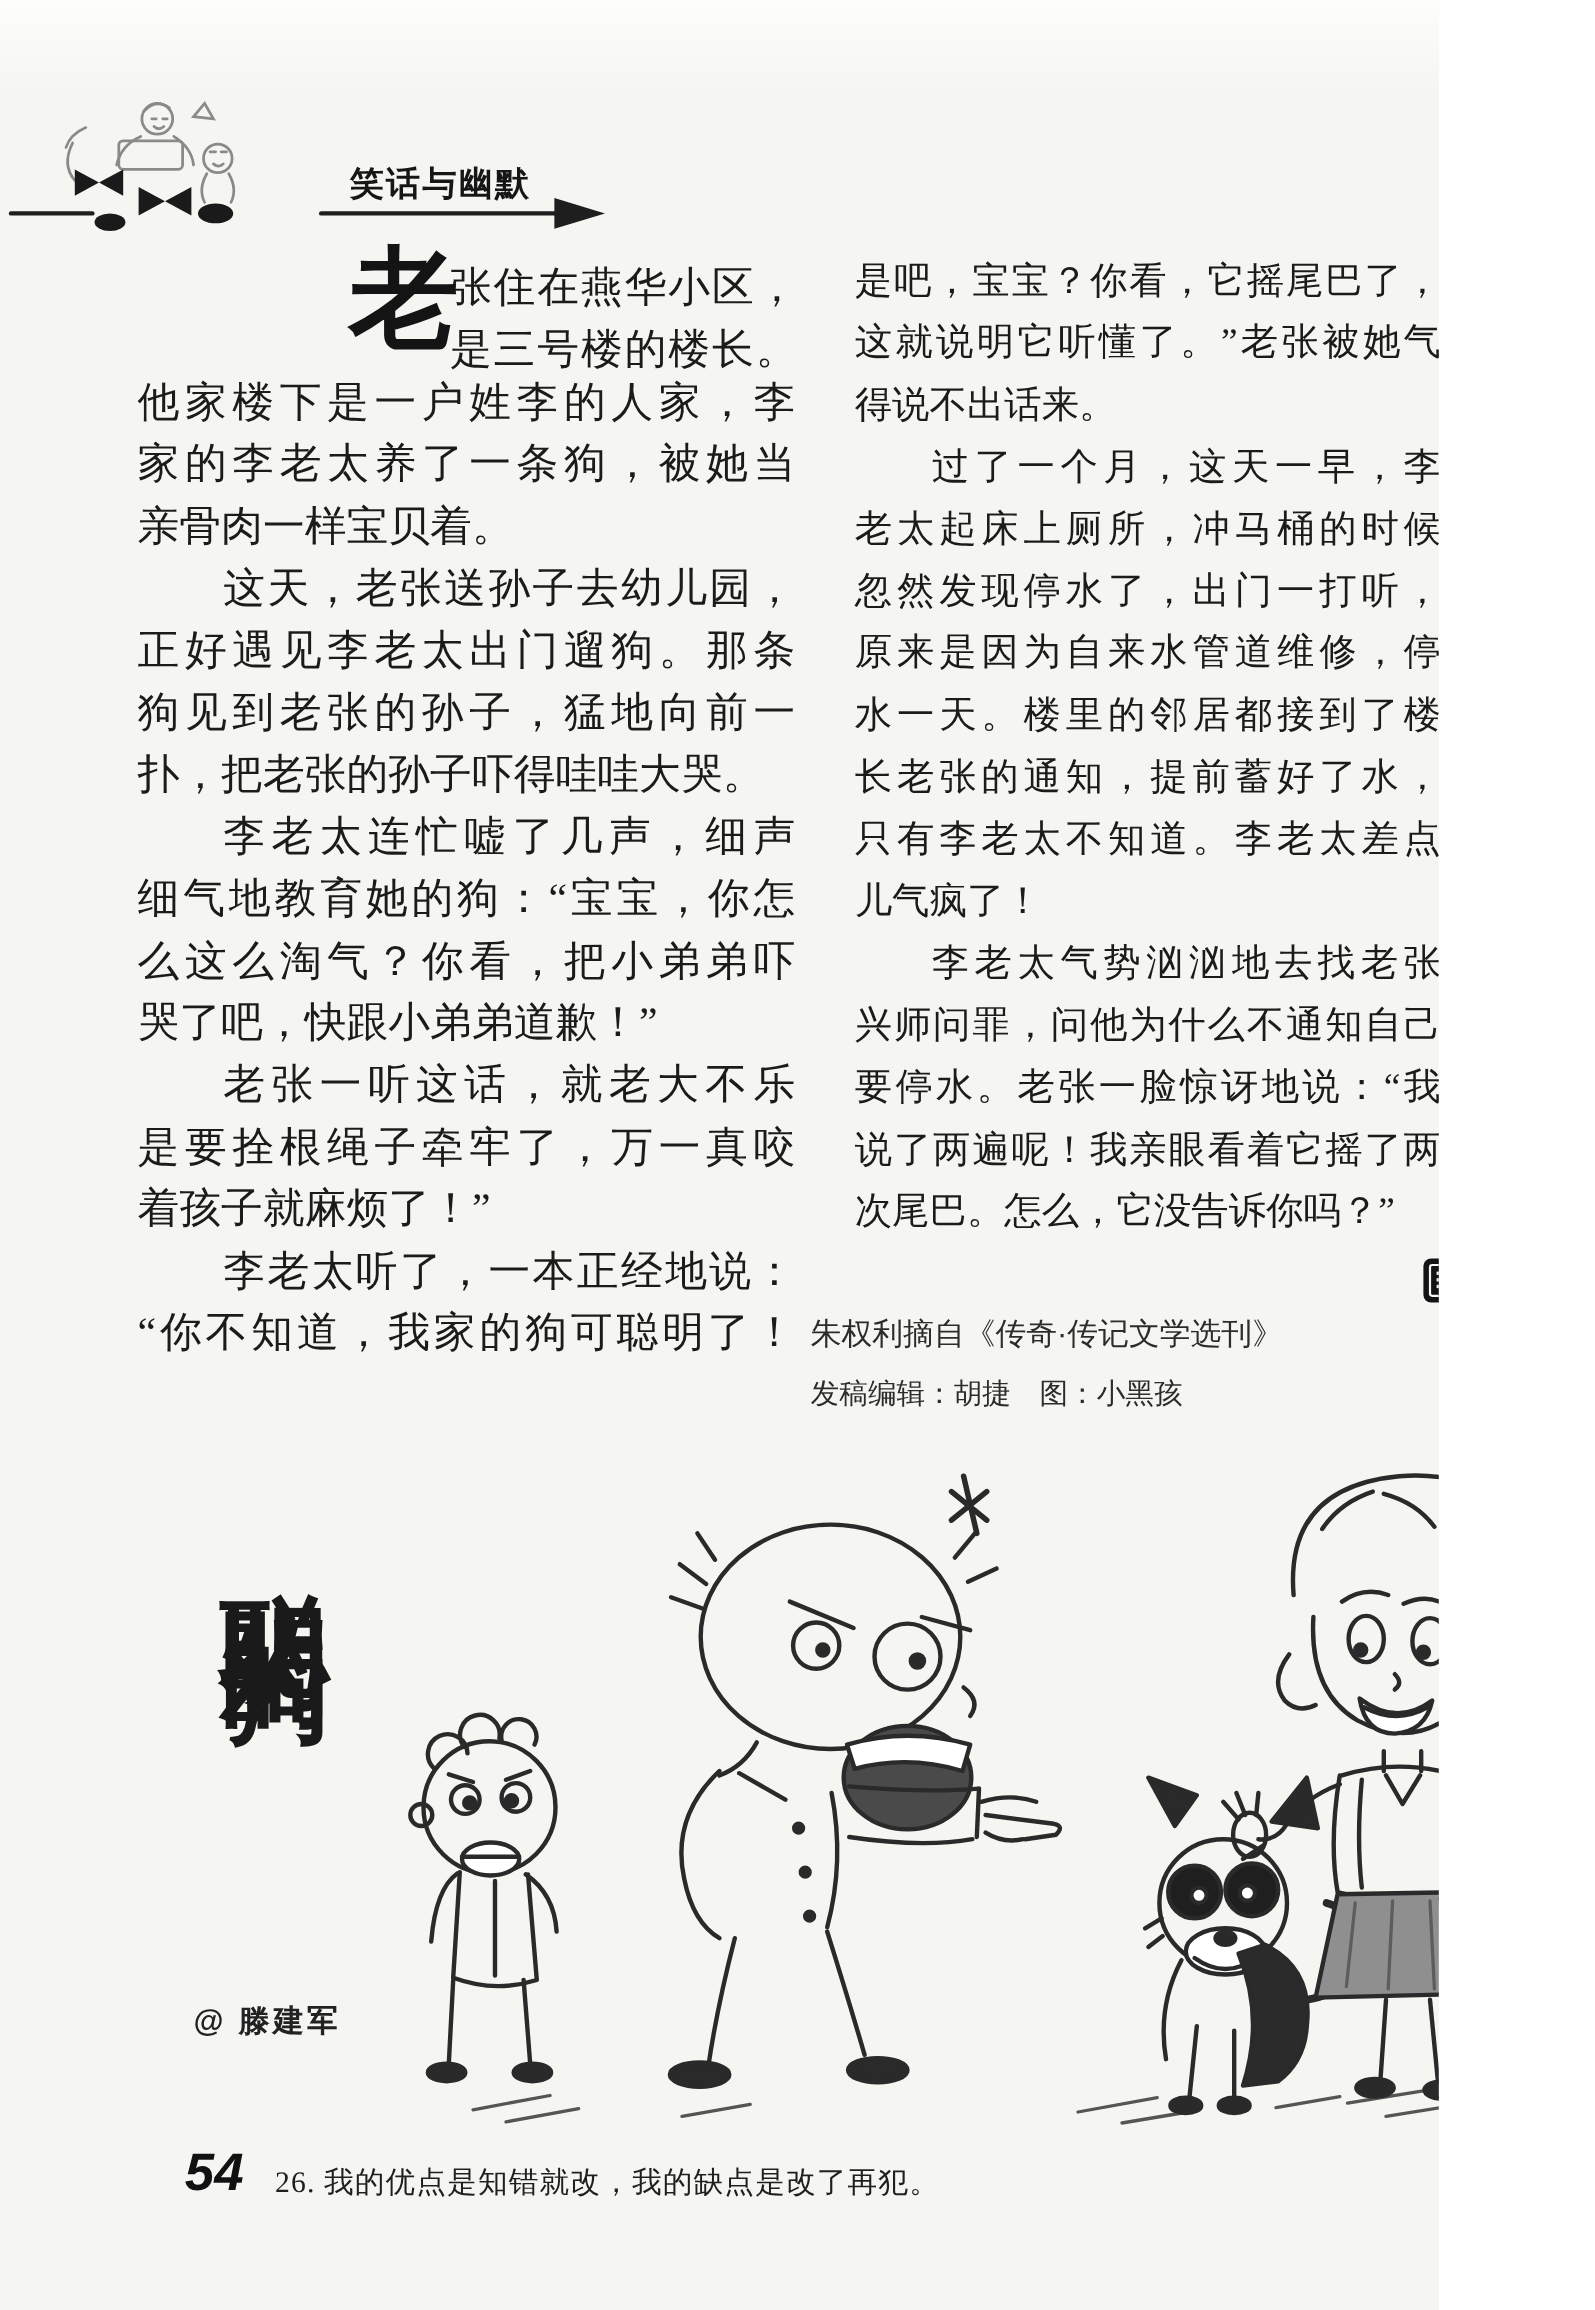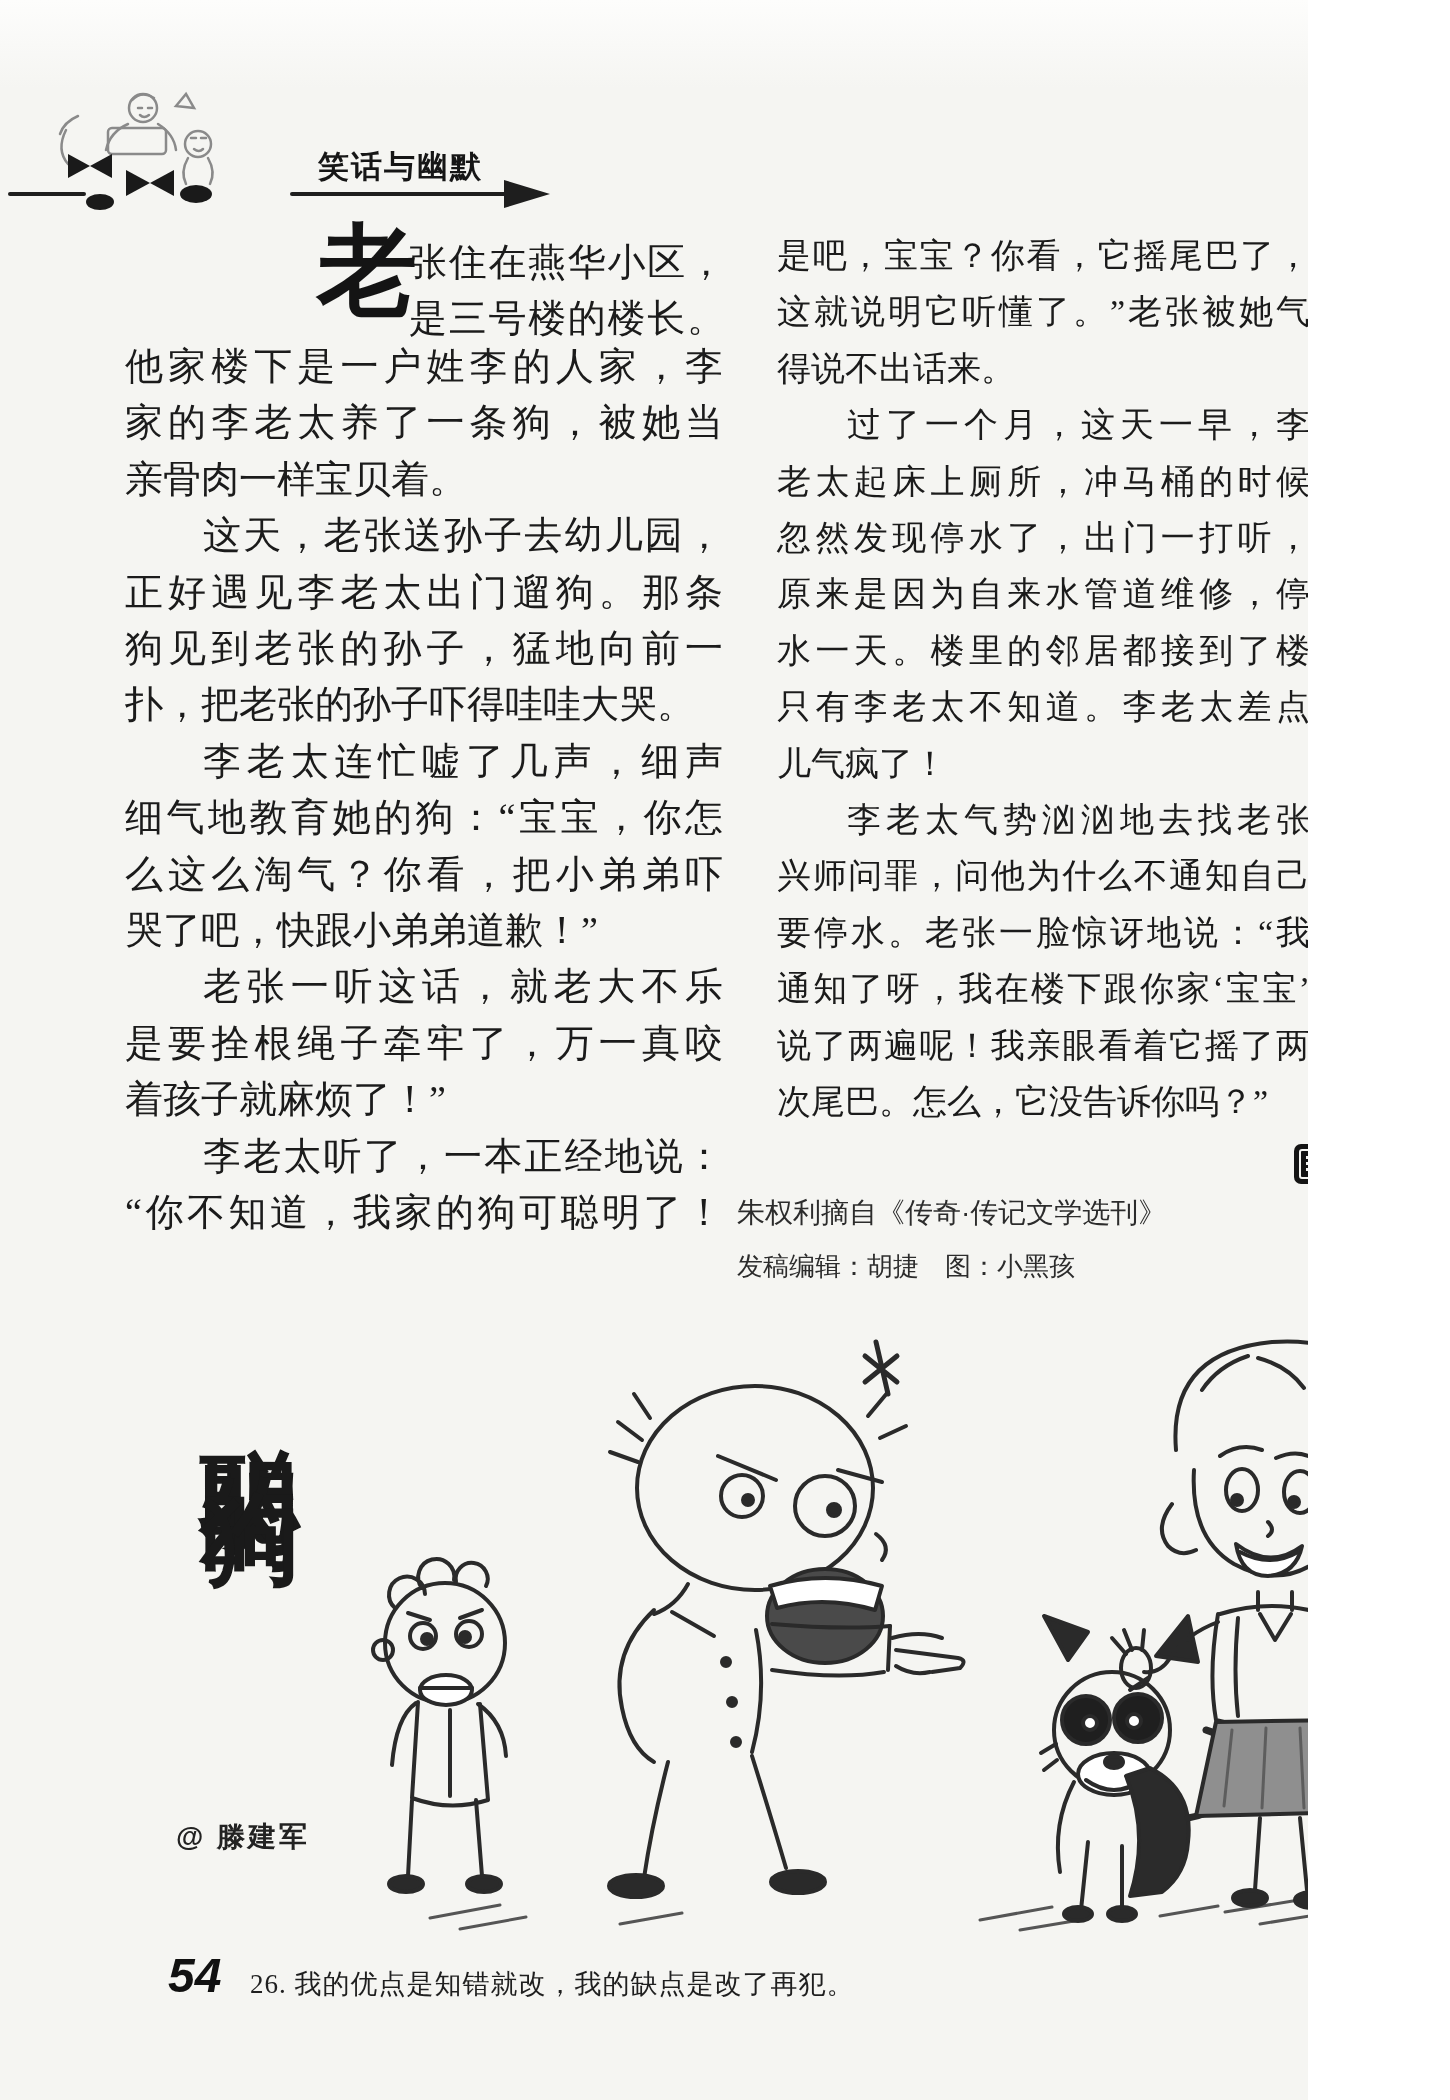--- a/index.html
+++ b/index.html
@@ -146,26 +146,26 @@
     </div>
   <div class="col col-right" id="right-col">
       <div class="tline">是吧，宝宝？你看，它摇尾巴了，</div>
       <div class="tline">这就说明它听懂了。”老张被她气</div>
       <div class="tline end">得说不出话来。</div>
       <div class="tline indent">过了一个月，这天一早，李</div>
       <div class="tline">老太起床上厕所，冲马桶的时候</div>
       <div class="tline">忽然发现停水了，出门一打听，</div>
       <div class="tline">原来是因为自来水管道维修，停</div>
       <div class="tline">水一天。楼里的邻居都接到了楼</div>
+      <div class="tline">长老张的通知，提前蓄好了水，</div>
       <div class="tline">只有李老太不知道。李老太差点</div>
       <div class="tline end">儿气疯了！</div>
       <div class="tline indent">李老太气势汹汹地去找老张</div>
       <div class="tline">兴师问罪，问他为什么不通知自己</div>
       <div class="tline">要停水。老张一脸惊讶地说：“我</div>
-      <div class="tline">通知了呀，我在楼下跟你家‘宝宝’</div>
       <div class="tline">说了两遍呢！我亲眼看着它摇了两</div>
       <div class="tline end">次尾巴。怎么，它没告诉你吗？”</div>
     </div>
 
   <div class="seal"></div>
 
   <div class="attr source">朱权利摘自《传奇·传记文学选刊》</div>
   <div class="attr credits">发稿编辑：胡捷　图：小黑孩</div>
 
   <div class="vtitle">聪明的狗</div>

